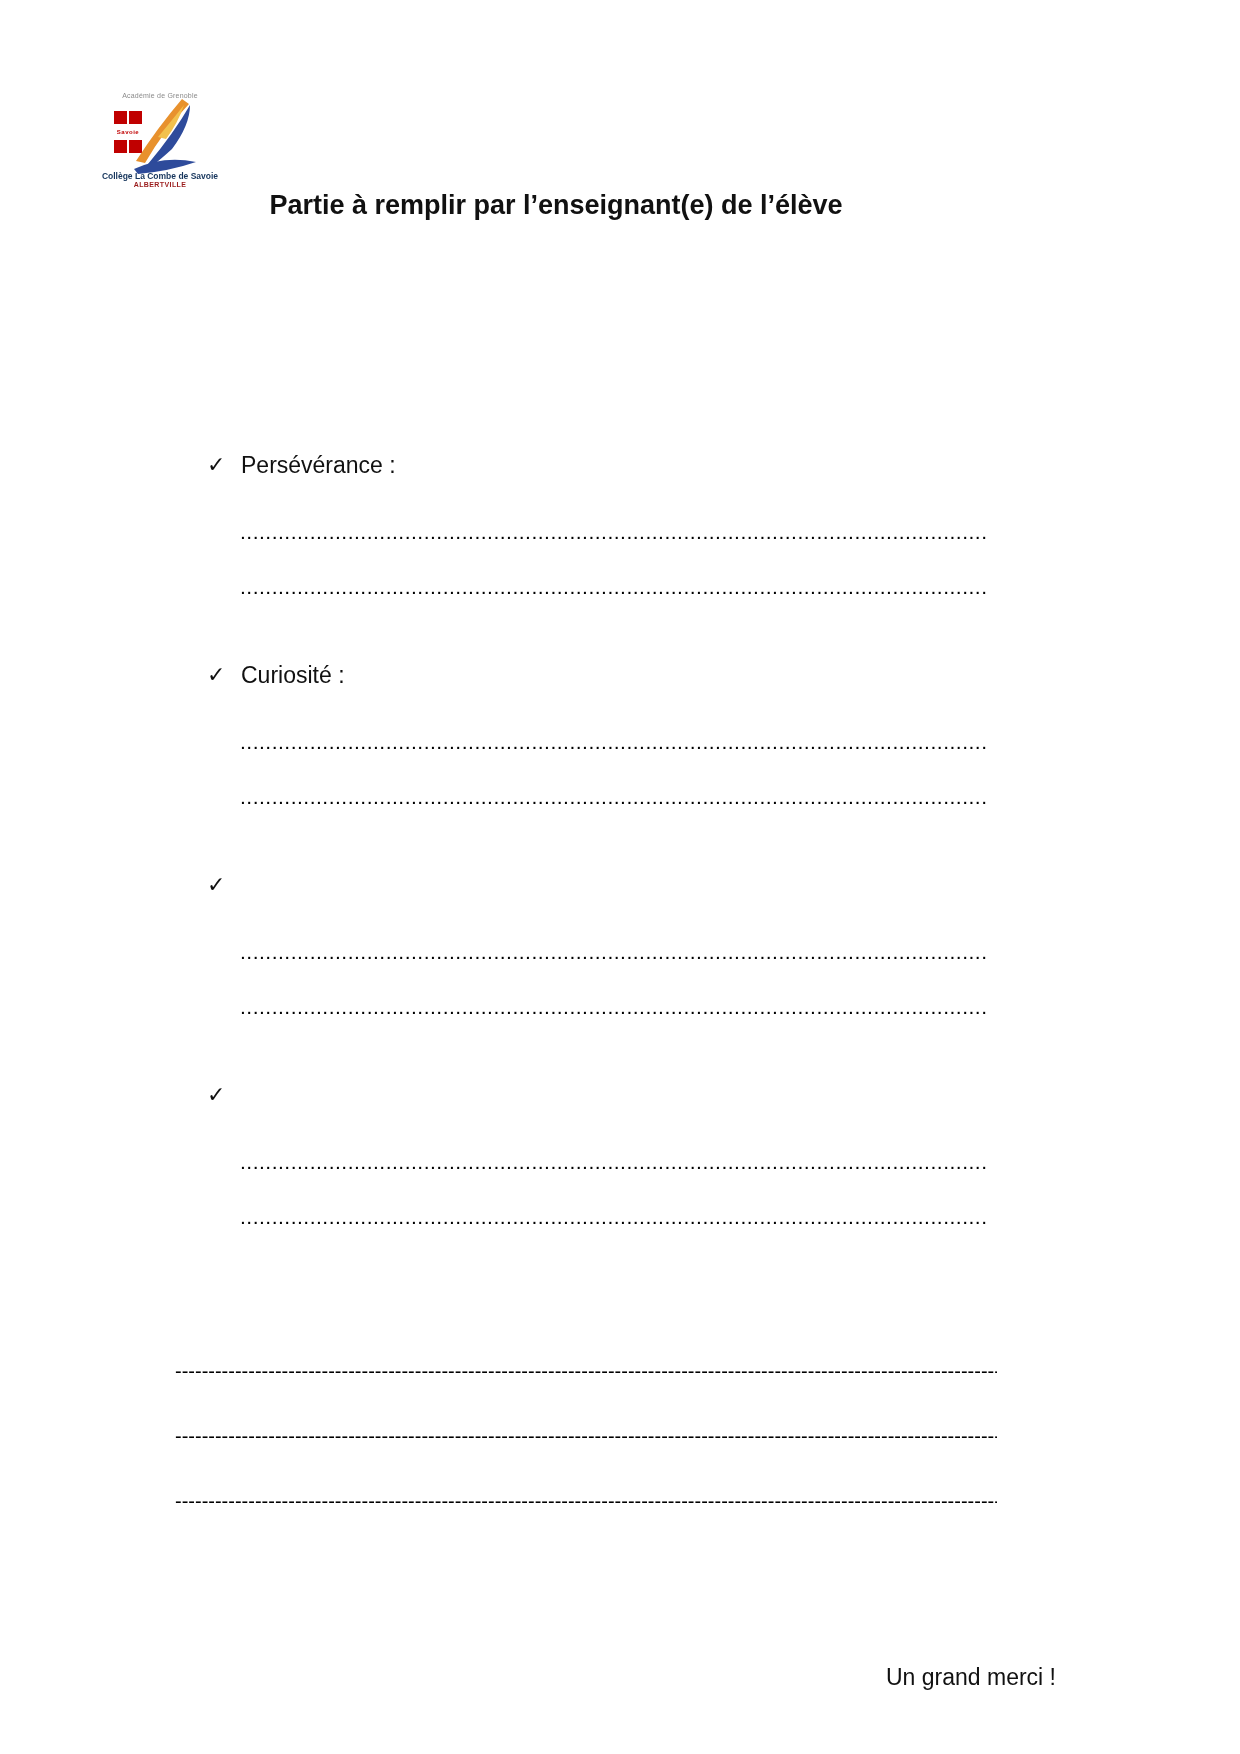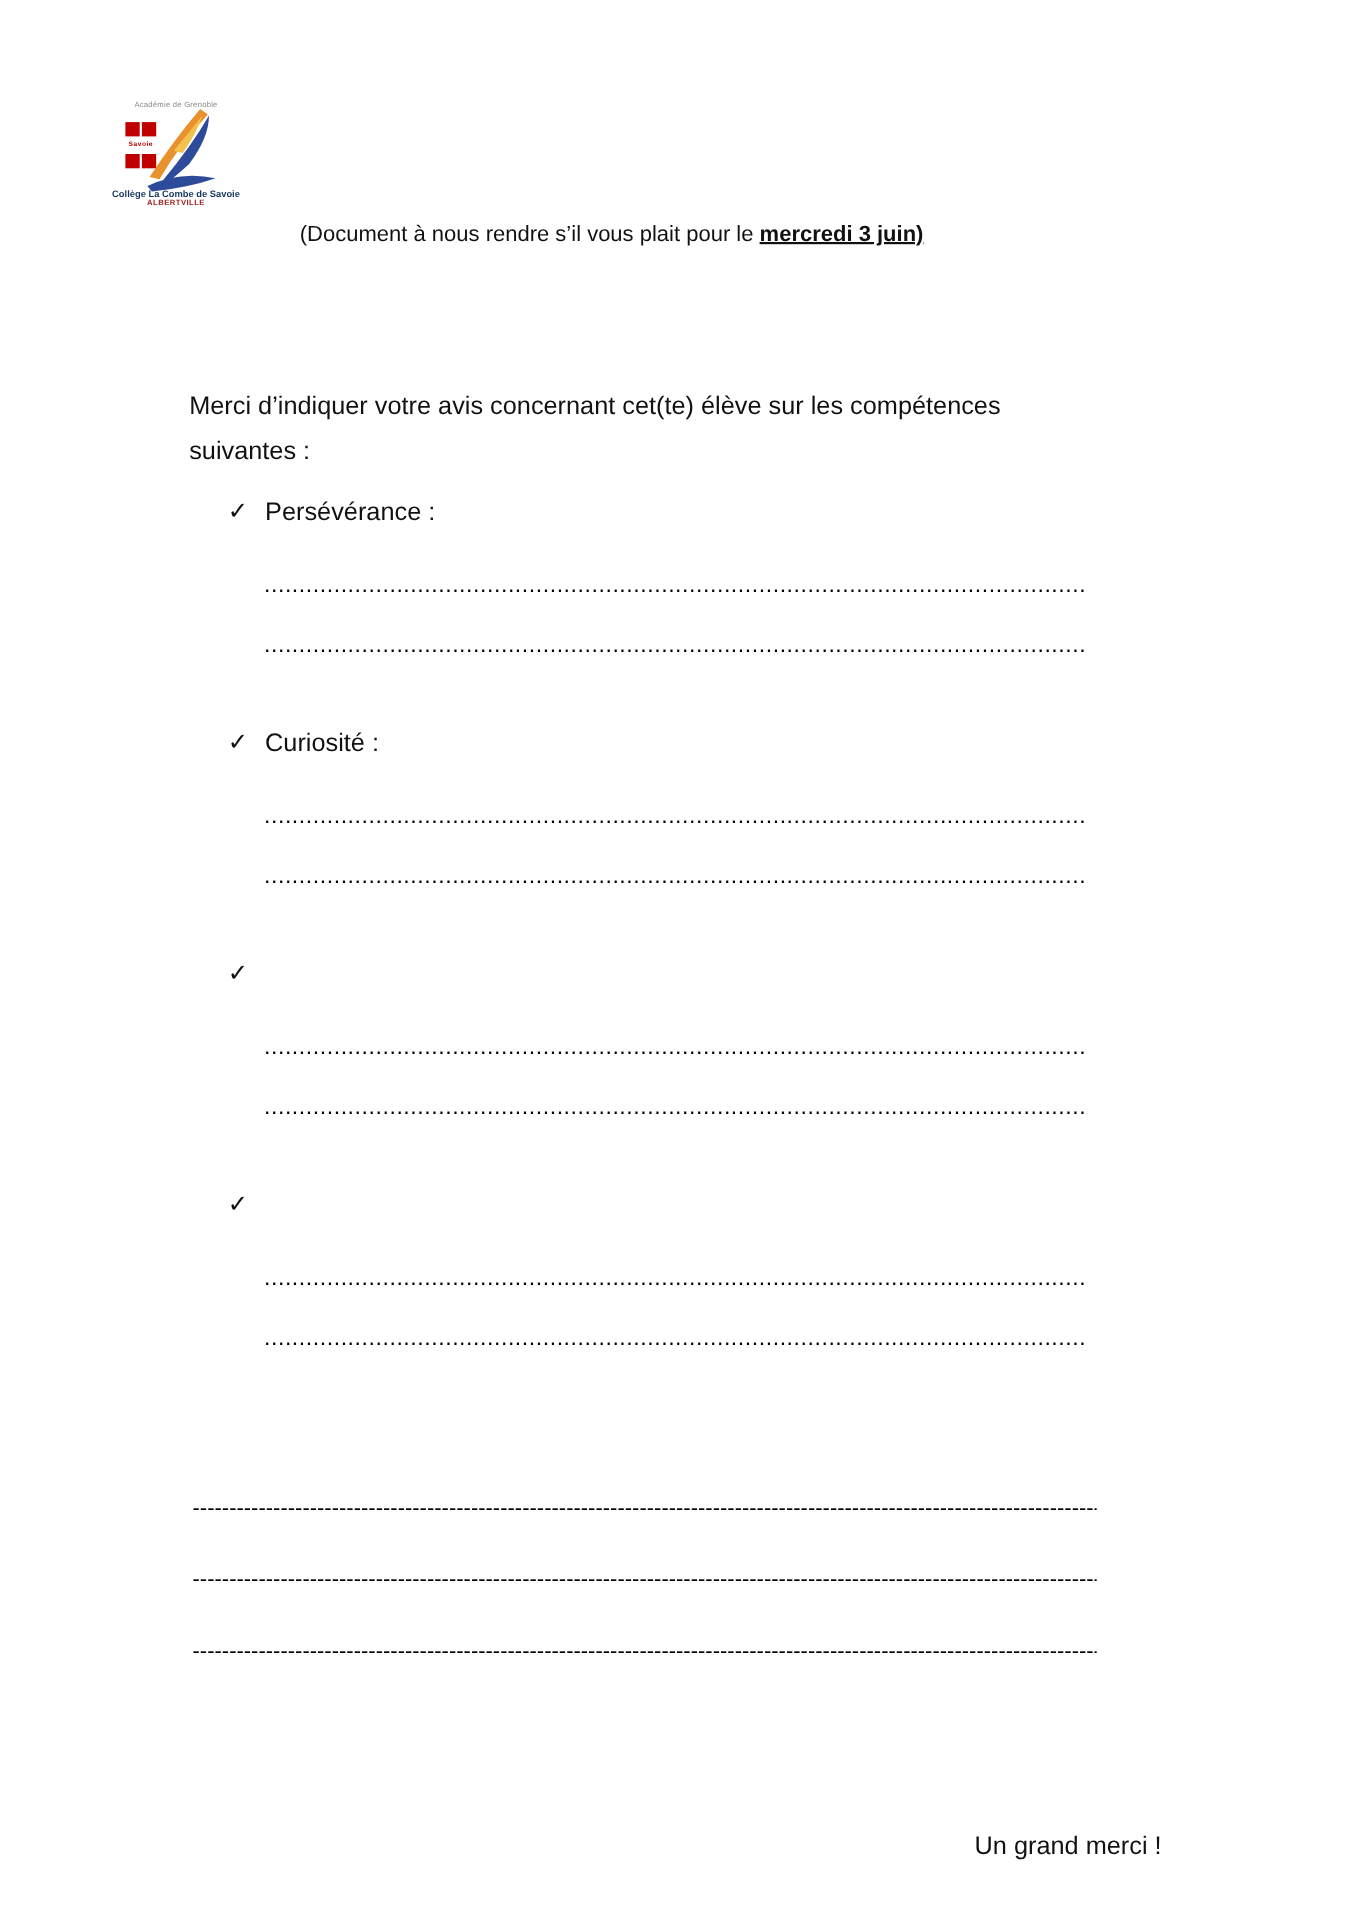--- a/index.html
+++ b/index.html
@@ -71,24 +71,23 @@
         <path d="M20 67 Q46 36 62 8 Q62 28 44 52 Q33 62 24 69 Z" fill="#2e4b9b"></path>
         <path d="M30 40 Q45 22 56 8 Q50 26 38 42 Z" fill="#f2c14e"></path>
         <path d="M6 72 Q36 58 68 65 Q42 74 10 77 Z" fill="#2e4b9b"></path>
       </svg>
     </div>
     <div class="school">Collège La Combe de Savoie</div>
     <div class="city">ALBERTVILLE</div>
   </div>
 
   <div class="header">
-    <div class="subtitle"><span>(Document à nous rendre s’il vous plait pour le </span><span class="deadline">mercredi 3 juin)</span></div>
+    <div class="title">Partie à remplir par l’enseignant(e) de l’élève</div>
   </div>
 
-  <div class="intro">Merci d’indiquer votre avis concernant cet(te) élève sur les compétences suivantes :</div>
 
   <div class="checklist">
 
     <div class="check-item">
       <div class="check-row">
         <span class="checkmark">✓</span>
         <span>Persévérance :</span>
       </div>
       <div class="dot-line first">........................................................................................................................................................................................................</div>
       <div class="dot-line second">........................................................................................................................................................................................................</div>

